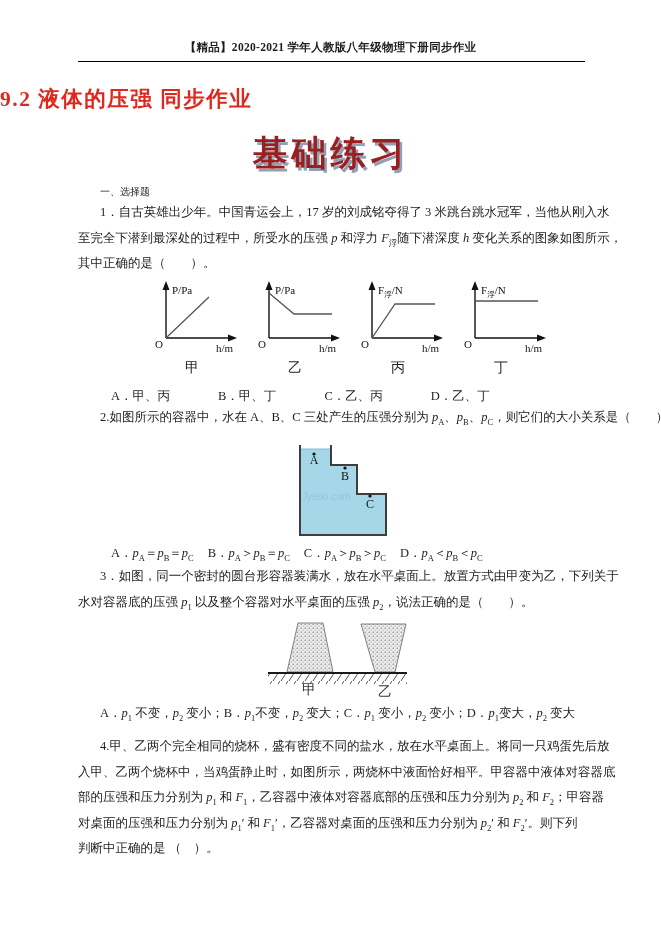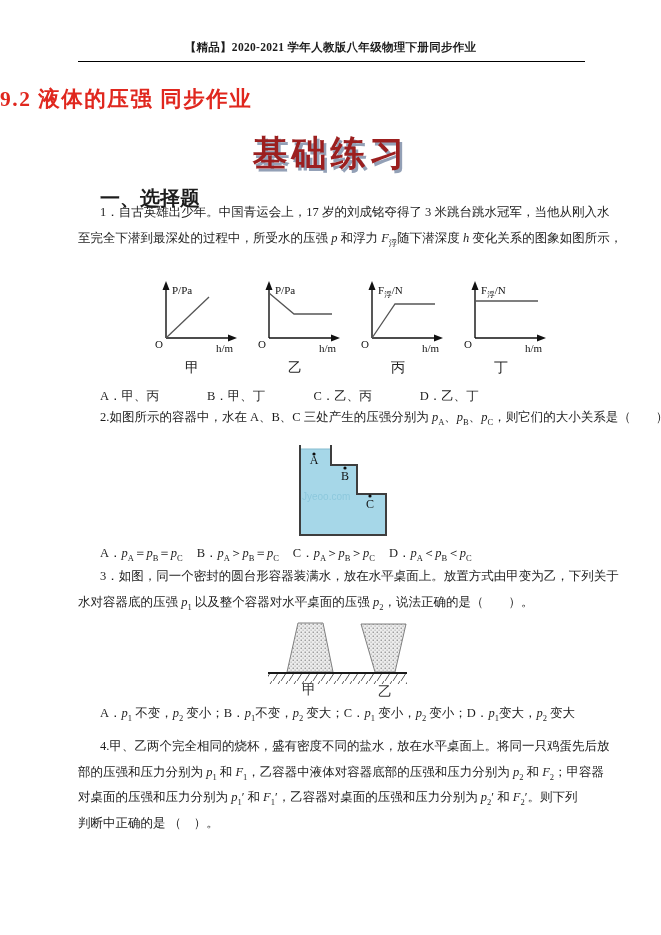--- a/index.html
+++ b/index.html
@@ -9,29 +9,29 @@
   }
   .abs{position:absolute;}
   
   .hdr{left:0;right:0;top:40px;text-align:center;font-size:11.5px;font-weight:bold;letter-spacing:.3px;}
   .hdr-rule{left:78px;width:507px;top:61px;border-top:1.6px solid #000;height:0;}
   
   .doc-title{left:0;right:0;top:84px;font-size:21.5px;font-weight:bold;
     color:var(--title_red);letter-spacing:1.5px;}
   .banner{left:0;right:0;top:130px;text-align:center;font-size:35px;font-weight:bold;
     color:var(--banner_red);letter-spacing:4px;text-shadow:2.5px 2.5px 0 var(--banner_shadow);}
-  .sec-head{left:100px;top:185px;font-size:20px;font-weight:bold;}
+  .sec-head{left:100px;top:185px;font-size:10px;font-weight:normal;}
   
   .para .line,.oneline{font-size:12.5px;line-height:25.5px;white-space:nowrap;}
   .para{left:78px;}
   .line.ind{text-indent:22px;}
   sub{font-size:8.5px;line-height:0;}
   .it{font-style:italic;}
   
-  .optrow{display:flex;}
+  .optrow{display:flex;margin-left:11px;}
   .optrow .opt{font-size:12.5px;line-height:20px;white-space:nowrap;}
   
   .axis{stroke:#111;stroke-width:1.4;}
   .arrow{fill:#111;}
   .curve{stroke:#555;stroke-width:1.3;fill:none;}
   .gtxt{font-size:11px;font-family:"Liberation Serif",serif;fill:#111;}
   .gsub{font-size:7.5px;}
   .gcap{font-size:14px;font-family:"Liberation Serif",serif;fill:#222;text-anchor:middle;}
   .wall{fill:none;stroke:#3e3e3e;stroke-width:2;}
   .water{fill:var(--water_blue);}
@@ -45,20 +45,21 @@
 <div class="abs hdr">【精品】2020-2021 学年人教版八年级物理下册同步作业</div>
 <div class="abs hdr-rule"></div>
 
 <div class="abs doc-title">9.2 液体的压强 同步作业</div>
 <div class="abs banner">基础练习</div>
 <div class="abs sec-head">一、选择题</div>
 
 <div class="abs para" style="top:200px;">
   <div class="line ind"><span>1．自古英雄出少年。中国青运会上，17 岁的刘成铭夺得了 3 米跳台跳水冠军，当他从刚入水</span></div>
   <div class="line"><span>至完全下潜到最深处的过程中，所受水的压强 </span><span class="it">p</span><span> 和浮力 </span><span class="it">F</span><sub>浮</sub><span>随下潜深度 </span><span class="it">h</span><span> 变化关系的图象如图所示，</span></div>
+  <div class="line"><span>其中正确的是（　　）。</span></div>
 </div>
 
 <div class="abs" style="top:280px;left:136px;display:flex;gap:0;">
 
   <svg width="103" height="96" viewBox="0 0 103 96">
     <line class="axis" x1="30" y1="58" x2="30" y2="8"></line>
       <polygon class="arrow" points="30,1 26.5,10 33.5,10"></polygon>
     <line class="axis" x1="30" y1="58" x2="93" y2="58"></line>
       <polygon class="arrow" points="101,58 92,54.5 92,61.5"></polygon>
     <text class="gtxt" x="19" y="68">O</text>
@@ -155,16 +156,17 @@
   <rect x="28" y="59" width="139" height="10" fill="url(#hatch)"></rect>
   <line x1="28" y1="58" x2="167" y2="58" stroke="#1a1a1a" stroke-width="2.2"></line>
   <text class="fcap" x="69" y="79">甲</text>
   <text class="fcap" x="145" y="81">乙</text>
 </svg>
 
 <div class="abs oneline" style="top:703px;left:100px;line-height:20px;"><span>A．</span><span class="it">p</span><sub>1</sub><span> 不变，</span><span class="it">p</span><sub>2</sub><span> 变小；B．</span><span class="it">p</span><sub>1</sub><span>不变，</span><span class="it">p</span><sub>2</sub><span> 变大；C．</span><span class="it">p</span><sub>1</sub><span> 变小，</span><span class="it">p</span><sub>2</sub><span> 变小；D．</span><span class="it">p</span><sub>1</sub><span>变大，</span><span class="it">p</span><sub>2</sub><span> 变大</span></div>
 
 <div class="abs para" style="top:734px;">
   <div class="line ind"><span>4.甲、乙两个完全相同的烧杯，盛有密度不同的盐水，放在水平桌面上。将同一只鸡蛋先后放</span></div>
+  <div class="line"><span>入甲、乙两个烧杯中，当鸡蛋静止时，如图所示，两烧杯中液面恰好相平。甲容器中液体对容器底</span></div>
   <div class="line"><span>部的压强和压力分别为 </span><span class="it">p</span><sub>1</sub><span> 和 </span><span class="it">F</span><sub>1</sub><span>，乙容器中液体对容器底部的压强和压力分别为 </span><span class="it">p</span><sub>2</sub><span> 和 </span><span class="it">F</span><sub>2</sub><span>；甲容器</span></div>
   <div class="line"><span>对桌面的压强和压力分别为 </span><span class="it">p</span><sub>1</sub><span>′ 和 </span><span class="it">F</span><sub>1</sub><span>′，乙容器对桌面的压强和压力分别为 </span><span class="it">p</span><sub>2</sub><span>′ 和 </span><span class="it">F</span><sub>2</sub><span>′。则下列</span></div>
   <div class="line"><span>判断中正确的是 （　）。</span></div>
 </div>
 
 </body></html>

